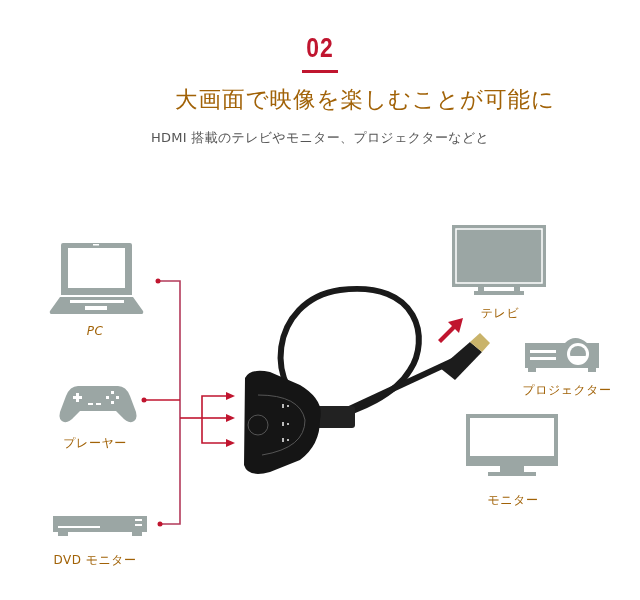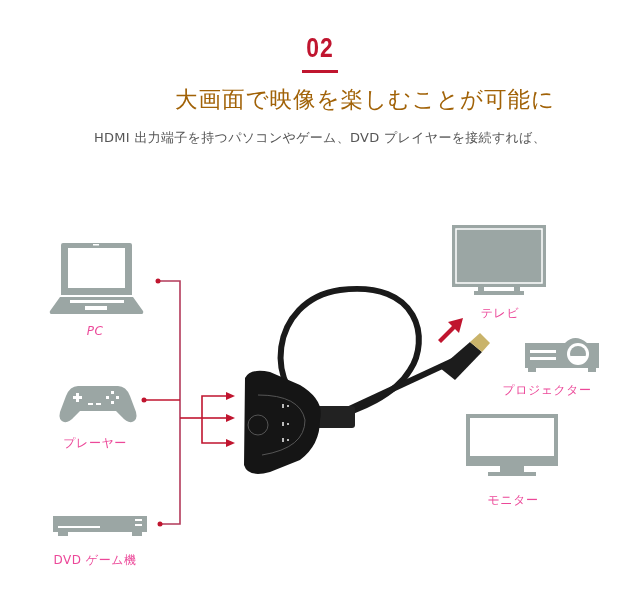--- a/index.html
+++ b/index.html
@@ -4,31 +4,31 @@
 <style>
   html, body { margin:0; padding:0; background:#ffffff; }
   body { width:640px; height:600px; position:relative; overflow:hidden;
          font-family:"DejaVu Sans","Liberation Sans",sans-serif; color:#333; }
   .abs { position:absolute; }
   .num { left:0; width:640px; top:33px; text-align:center; font-family:"Liberation Sans","DejaVu Sans",sans-serif;
          font-weight:bold; font-size:27px; color:#c0152f; letter-spacing:1px; transform:scaleX(0.85); }
   .num-line { left:302px; top:70px; width:36px; height:3px; background:#c0152f; }
   .title { left:8px; width:640px; top:84px; text-align:center; font-size:22.5px; color:#a16207; letter-spacing:1px;margin-left:37px; }
   .desc { left:0; width:640px; top:125px; text-align:center; font-size:13px; line-height:25px; color:#555; letter-spacing:0.3px; }
-  .label { font-size:12px; color:#ec4899; text-align:center; letter-spacing:0.5px; }
+  .label { font-size:12px; color:#a16207; text-align:center; letter-spacing:0.5px; }
   svg { position:absolute; left:0; top:0; }
 </style>
 </head>
 <body>
 
 <div class="abs num">02</div>
 <div class="abs num-line"></div>
 <div class="abs title">大画面で映像を楽しむことが可能に</div>
 <div class="abs desc">
-  <div>HDMI 出力端子を持つパソコンやゲーム、DVD プレイヤーを接続すれば、</div>
+  <div>HDMI 搭載のテレビやモニター、プロジェクターなどと</div>
 </div>
 
 <svg width="640" height="600" viewBox="0 0 640 600">
 
   <g fill="#9ba6a4">
     <path d="M63 243 h67 a2 2 0 0 1 2 2 v50 h-71 v-50 a2 2 0 0 1 2 -2 z M68 248 v40 h57 v-40 z" fill-rule="evenodd"></path>
     <path d="M60 297 h73 l10 14 a2 2 0 0 1 -2 3 h-89 a2 2 0 0 1 -2 -3 z"></path>
     <rect x="70" y="300" width="54" height="3" fill="#fff"></rect>
     <rect x="85" y="306" width="22" height="4" fill="#fff"></rect>
     <rect x="93" y="244" width="6" height="1.5" fill="#fff"></rect>
@@ -117,16 +117,16 @@
 
   <g fill="#9ba6a4">
     <path d="M466 414 h92 v52 h-92 z M470 418 v38 h84 v-38 z" fill-rule="evenodd"></path>
     <rect x="500" y="466" width="24" height="6"></rect>
     <rect x="488" y="472" width="48" height="4"></rect>
   </g>
 </svg>
 
 <div class="abs label" style="left:55px;top:324px;width:80px;font-style:italic;">PC</div>
 <div class="abs label" style="left:50px;top:435px;width:90px;">プレーヤー</div>
-<div class="abs label" style="left:40px;top:552px;width:110px;">DVD ゲーム機</div>
+<div class="abs label" style="left:40px;top:552px;width:110px;">DVD モニター</div>
 <div class="abs label" style="left:460px;top:305px;width:80px;">テレビ</div>
-<div class="abs label" style="left:492px;top:382px;width:110px;">プロジェクター</div>
+<div class="abs label" style="left:512px;top:382px;width:110px;">プロジェクター</div>
 <div class="abs label" style="left:470px;top:492px;width:86px;">モニター</div>
 
 </body></html>

